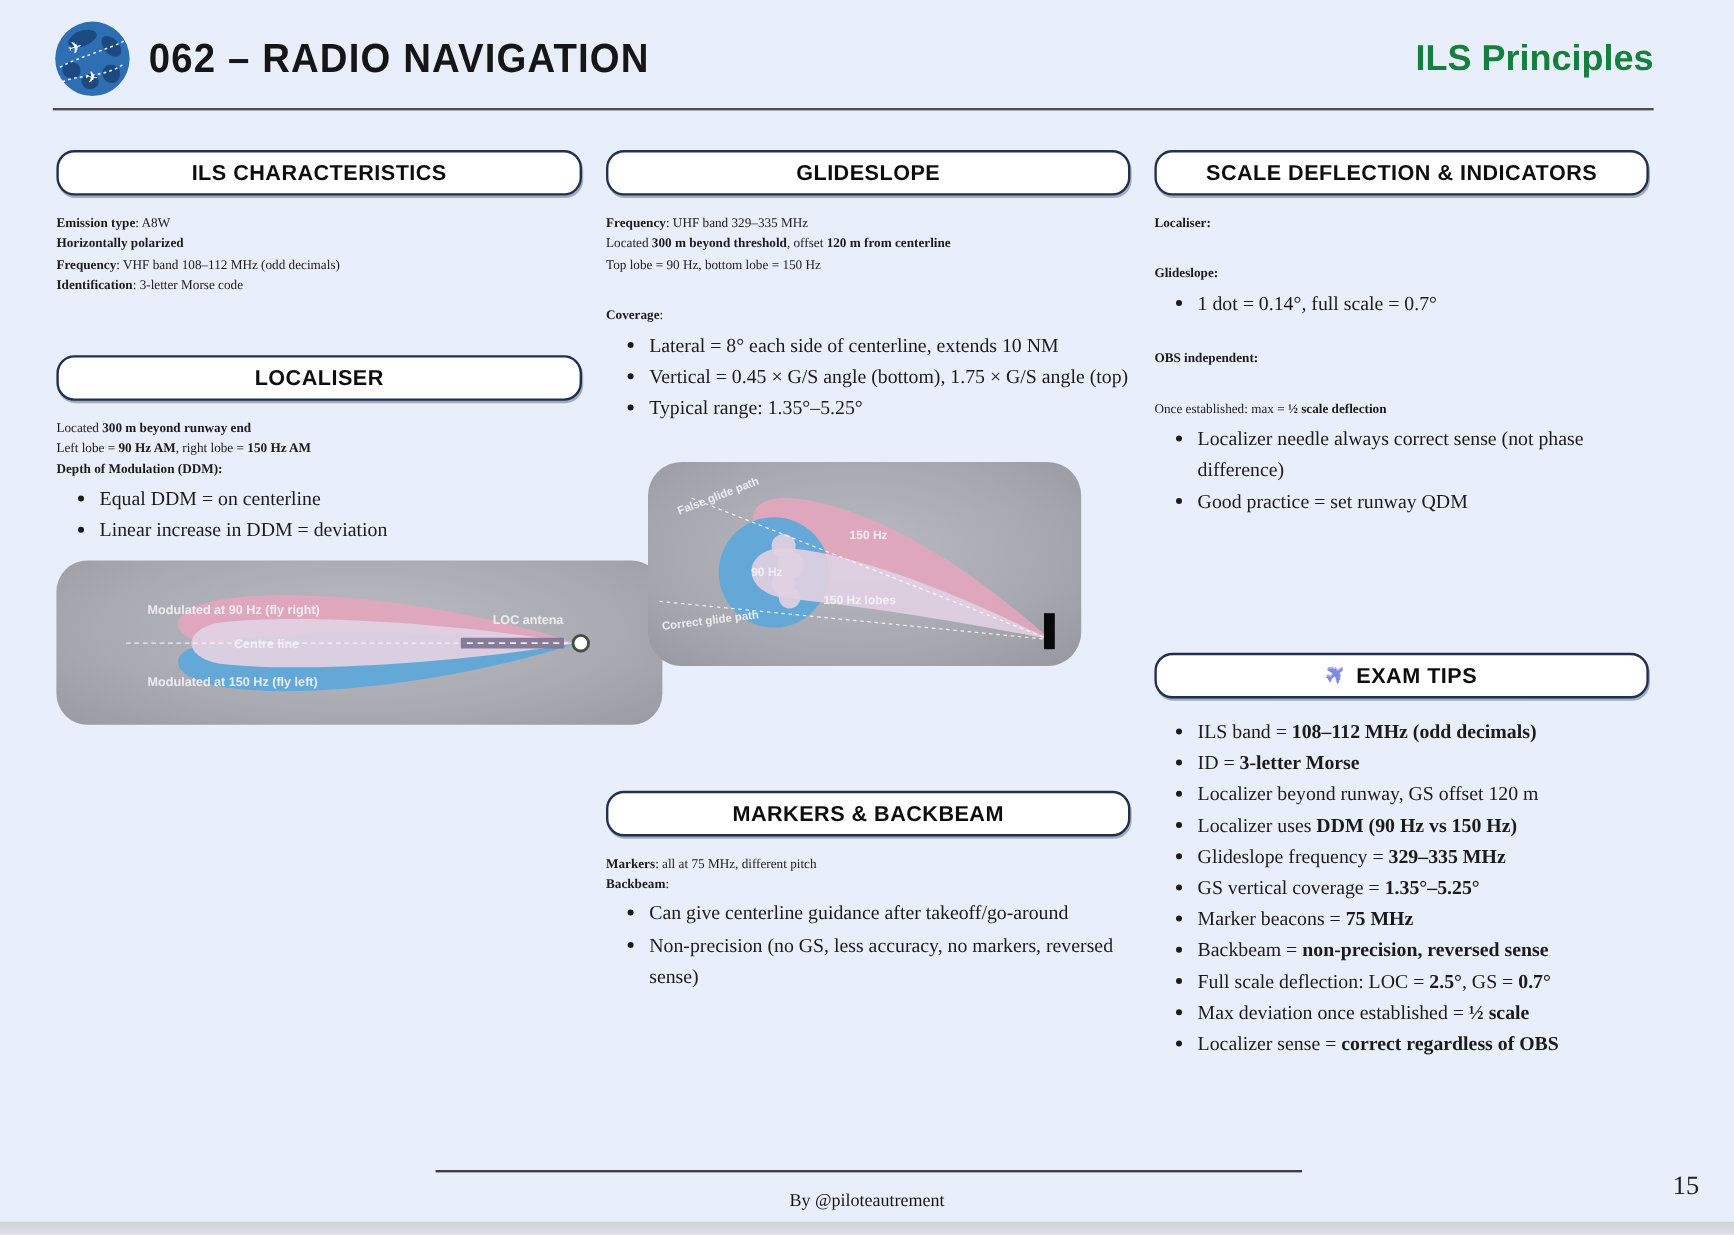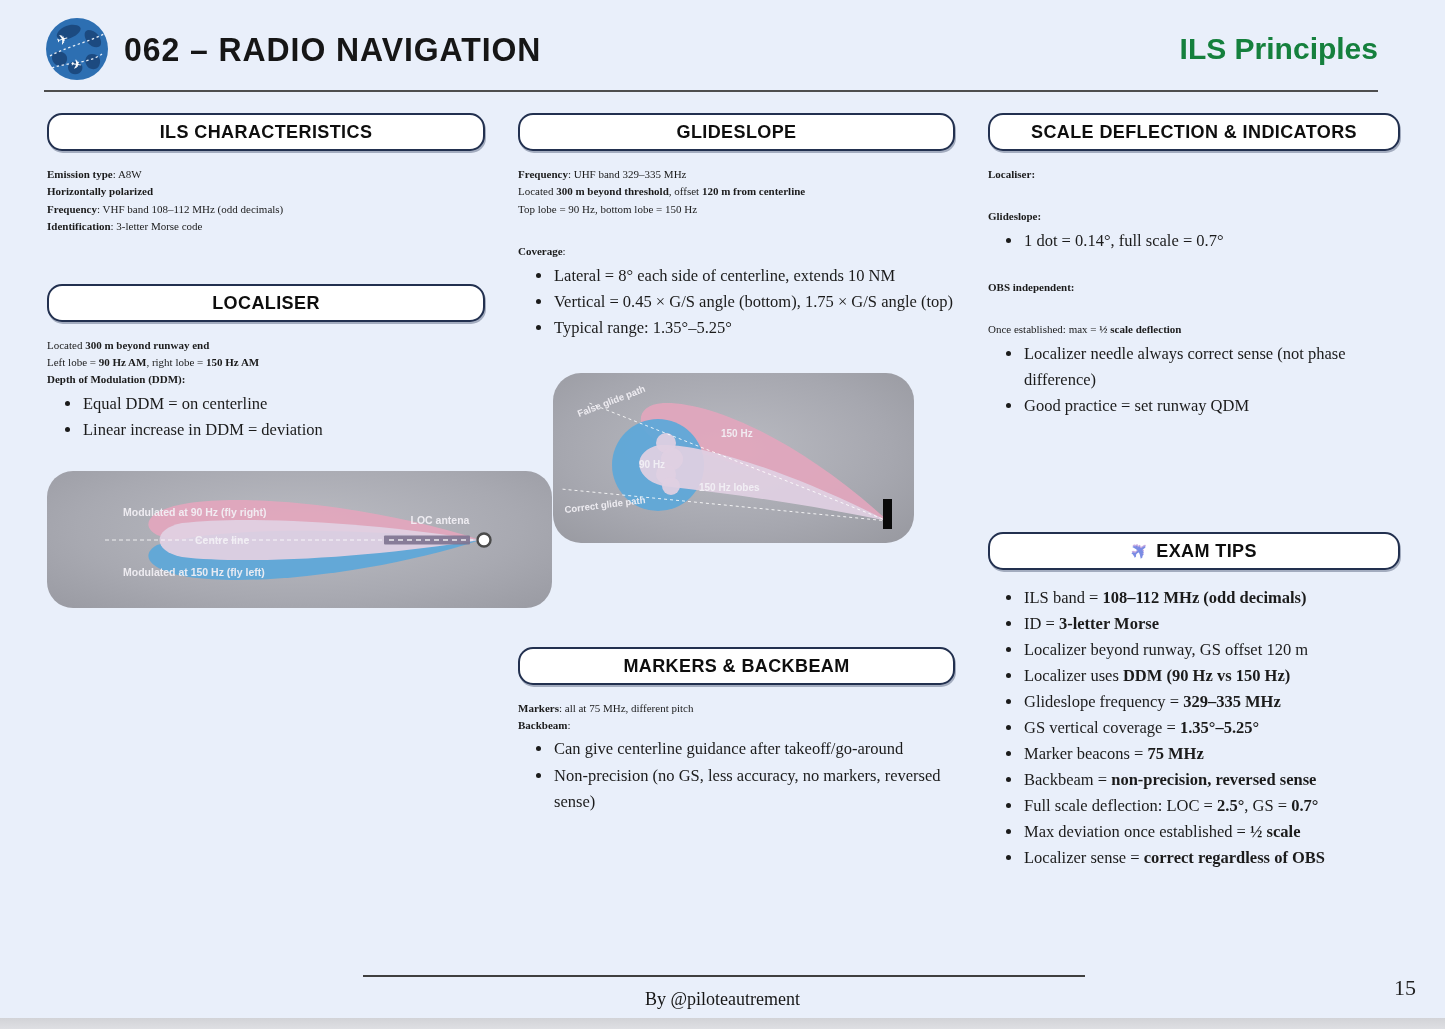--- a/index.html
+++ b/index.html
@@ -8,49 +8,49 @@
 
   
   .hdr{display:flex;align-items:center;padding:16px 67px 0 44px;}
   .logo{width:66px;height:66px;flex:0 0 auto;}
   .course-title{margin:0 0 0 14px;font-family:"Liberation Sans",sans-serif;font-weight:900;font-size:34px;letter-spacing:1px;color:#161616;transform:scaleX(.94);transform-origin:left center;white-space:nowrap;}
   .hdr-spacer{flex:1;}
   .page-title{font-family:Liberation Sans, sans-serif;font-weight:700;font-size:30px;color:#15803d;}
   .hdr-rule{border:none;border-top:2.5px solid #4e4e4e;margin:8px 67px 0 44px;}
 
   
-  .cols{display:flex;gap:33px;padding:21px 0 0 47px;align-items:flex-start;}
+  .cols{display:flex;gap:20px;padding:33px 0 0 47px;align-items:flex-start;}
   .col{flex:0 0 auto;}
   .c1{width:438px;}
   .c2{width:437px;}
   .c3{width:412px;}
 
   .hbox{border:2px solid #22304f;border-radius:15px;background:#ffffff;box-shadow:1px 2px 0 rgba(34,48,79,.35);text-align:center;padding:7px 8px 6px;font-family:"Liberation Sans",sans-serif;font-weight:900;font-size:18px;letter-spacing:.4px;color:#0e0e0e;display:flex;align-items:center;justify-content:center;gap:8px;}
   .plane-glyph{display:inline-block;transform:rotate(-36deg);color:#7a8ce4;font-size:20px;line-height:1;text-shadow:1px -1px 0 #c6a9e0;}
 
   .tl{margin:0;font-size:11px;line-height:1.58;}
   .first{margin-top:15px;}
   .b, .bold{font-weight:700;}
   ul.bl{margin:2px 0 0 0;padding-left:35px;list-style:disc;}
   ul.bl li{font-size:16.5px;line-height:1.58;padding-left:1px;}
   .sub-gap{margin-top:25px;}
 
   
   .diagram{position:relative;overflow:hidden;}
-  .locimg{margin-top:28px;width:505px;height:137px;border-radius:26px;background:radial-gradient(ellipse at 50% 42%, #bbbcc3 0%, #a8a9b1 62%, #999aa2 100%);}
+  .locimg{margin-top:12px;width:505px;height:137px;border-radius:26px;background:radial-gradient(ellipse at 50% 42%, #bbbcc3 0%, #a8a9b1 62%, #999aa2 100%);}
   .gsimg{margin:32px 0 0 35px;width:361px;height:170px;border-radius:28px;background:radial-gradient(ellipse at 48% 45%, #babbc2 0%, #a6a7af 62%, #97989f 100%);}
   .diagram svg{display:block;width:100%;height:100%;}
   .dlabel{font-family:"Liberation Sans",sans-serif;font-weight:600;fill:#f3f1f6;opacity:.92;}
 
   .mt-markers{margin-top:104px;}
   .mt-exam{margin-top:113px;}
 
   
   .footer-line{position:absolute;left:363px;width:722px;bottom:52px;border:none;border-top:2.5px solid #3f3f3f;margin:0;}
-  .credit{position:absolute;left:0;right:0;bottom:19px;text-align:center;font-size:18px;color:#151515;}
+  .credit{position:absolute;left:0;right:0;bottom:19px;text-align:center;font-size:15px;color:#151515;}
   .pageno{position:absolute;right:29px;bottom:28px;font-size:22px;color:#222;}
   .strip{position:absolute;left:0;right:0;bottom:0;height:11px;background:linear-gradient(#d2d3d7,#dedfe3);}
 </style>
 </head>
 <body>
 
 <div class="page">
 
   <header class="hdr">
     <svg class="logo" viewBox="0 0 66 66" aria-hidden="true">

